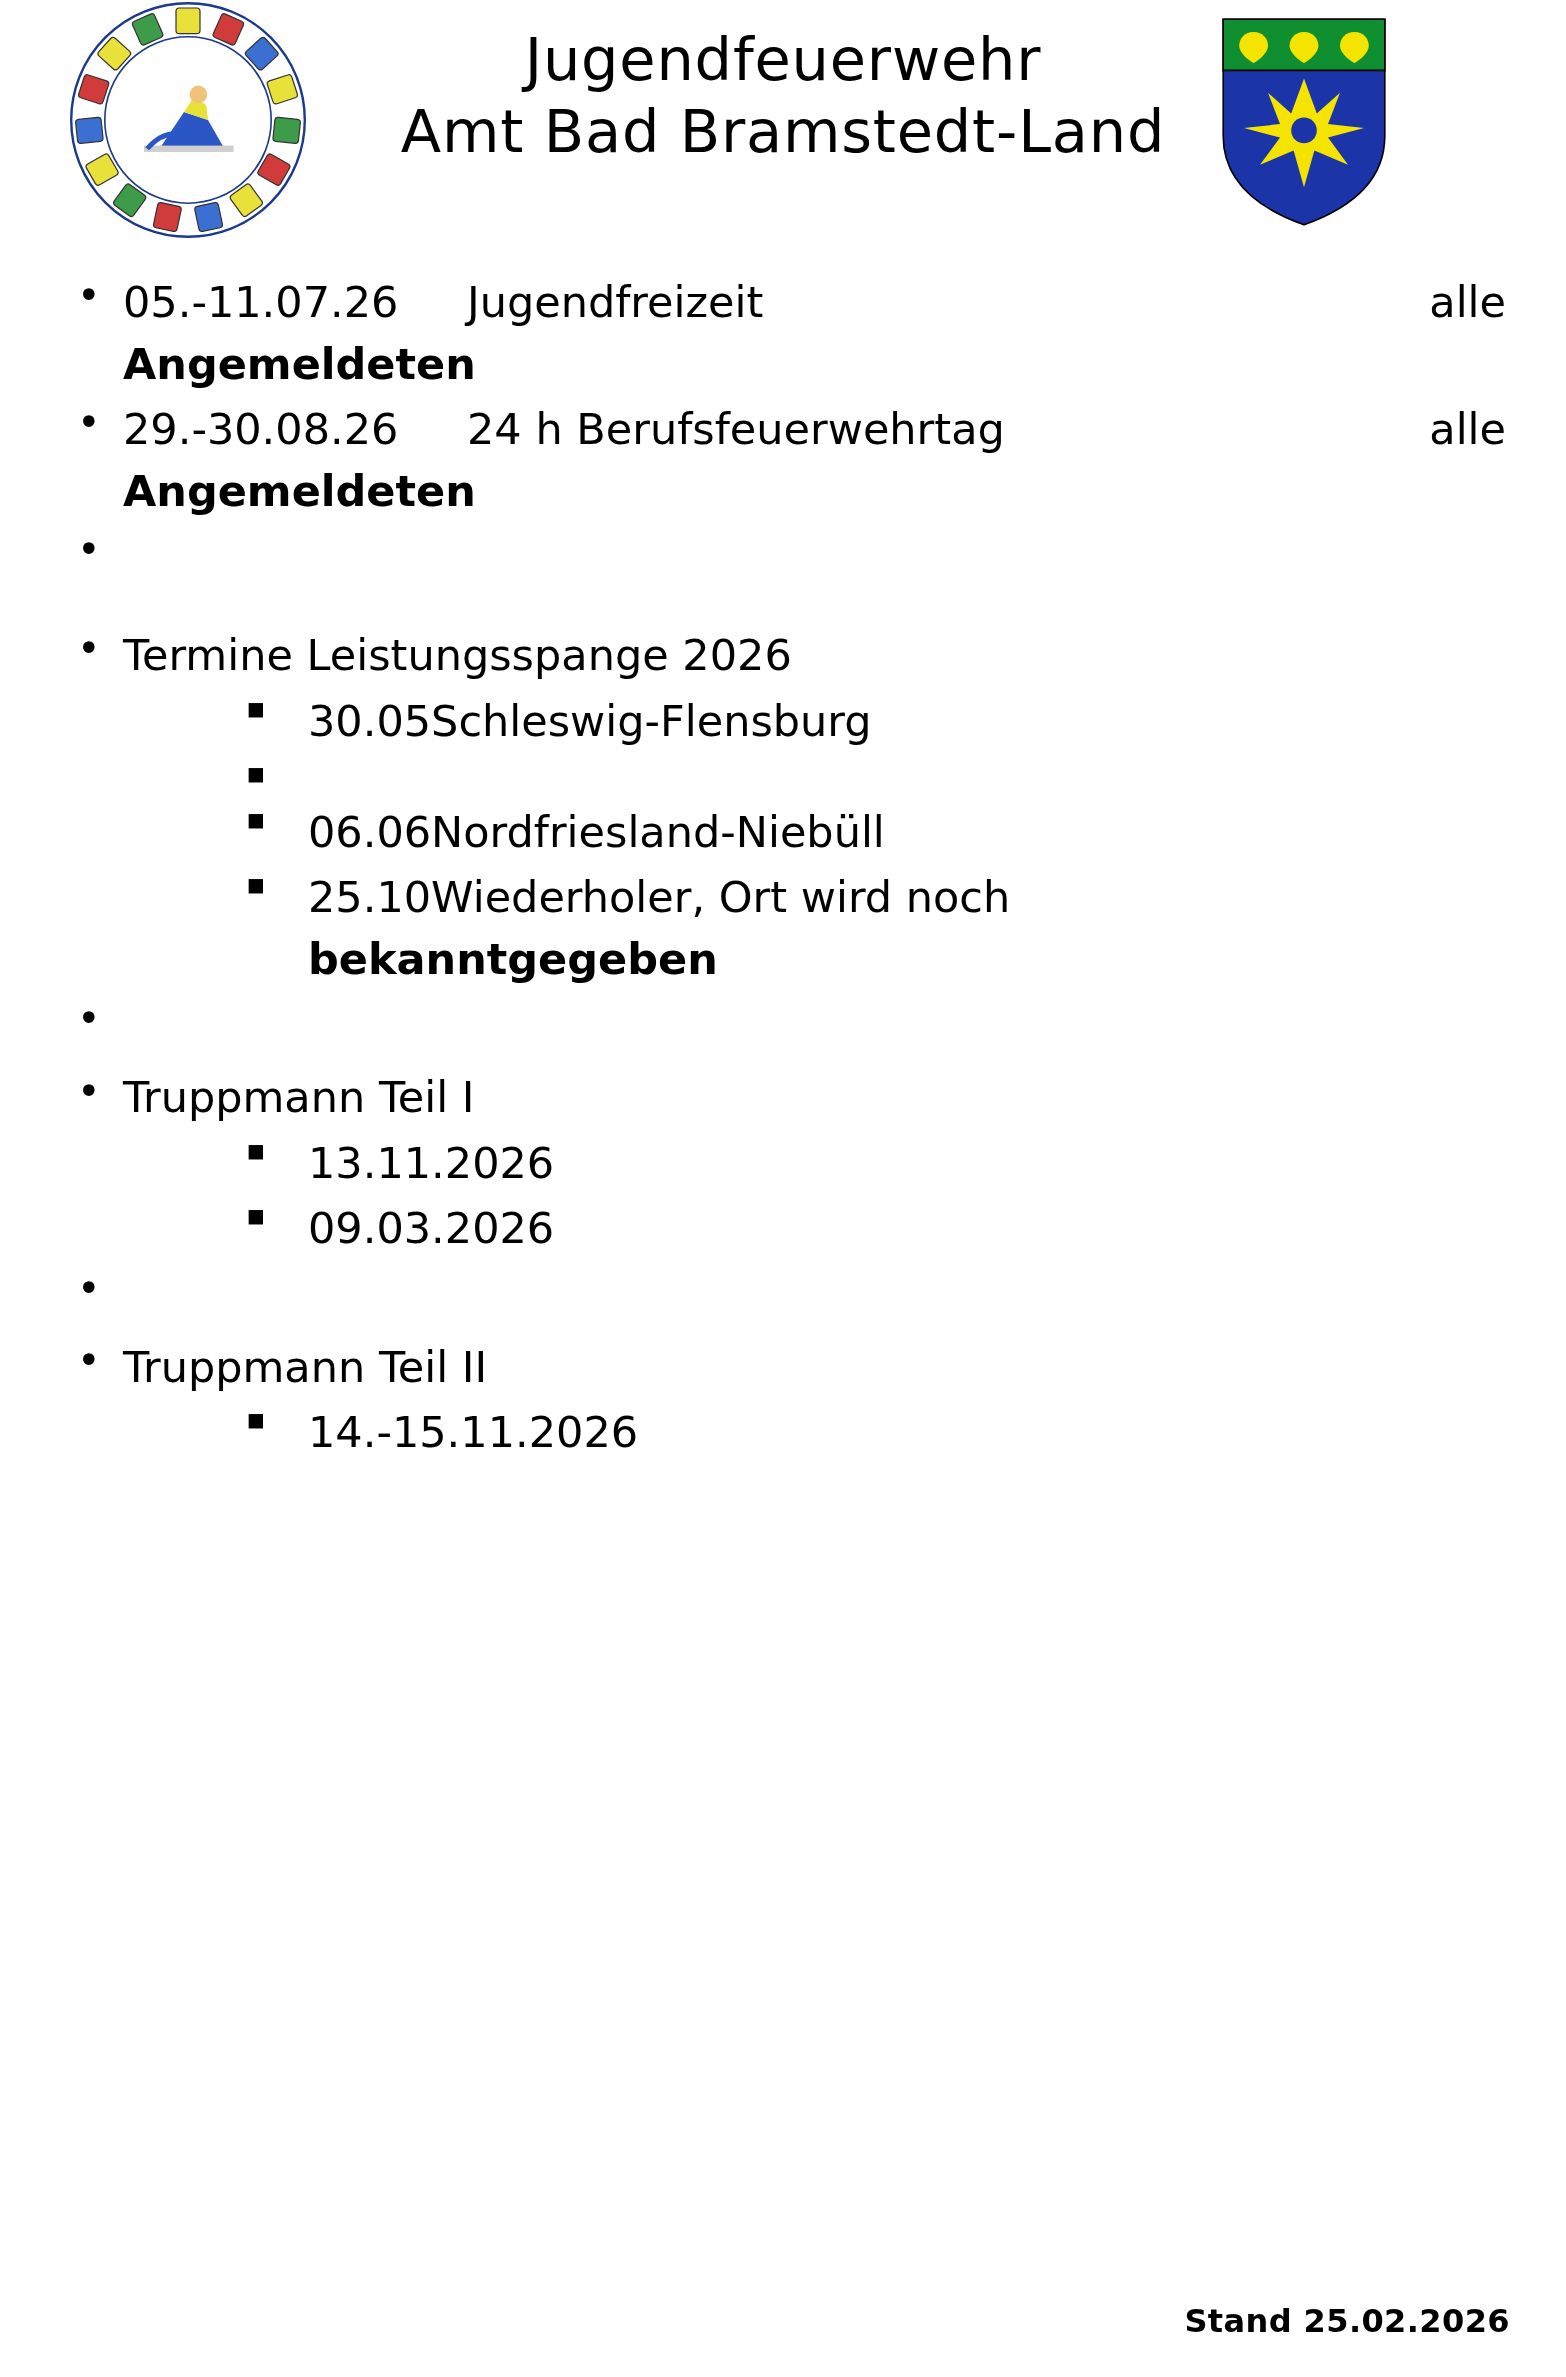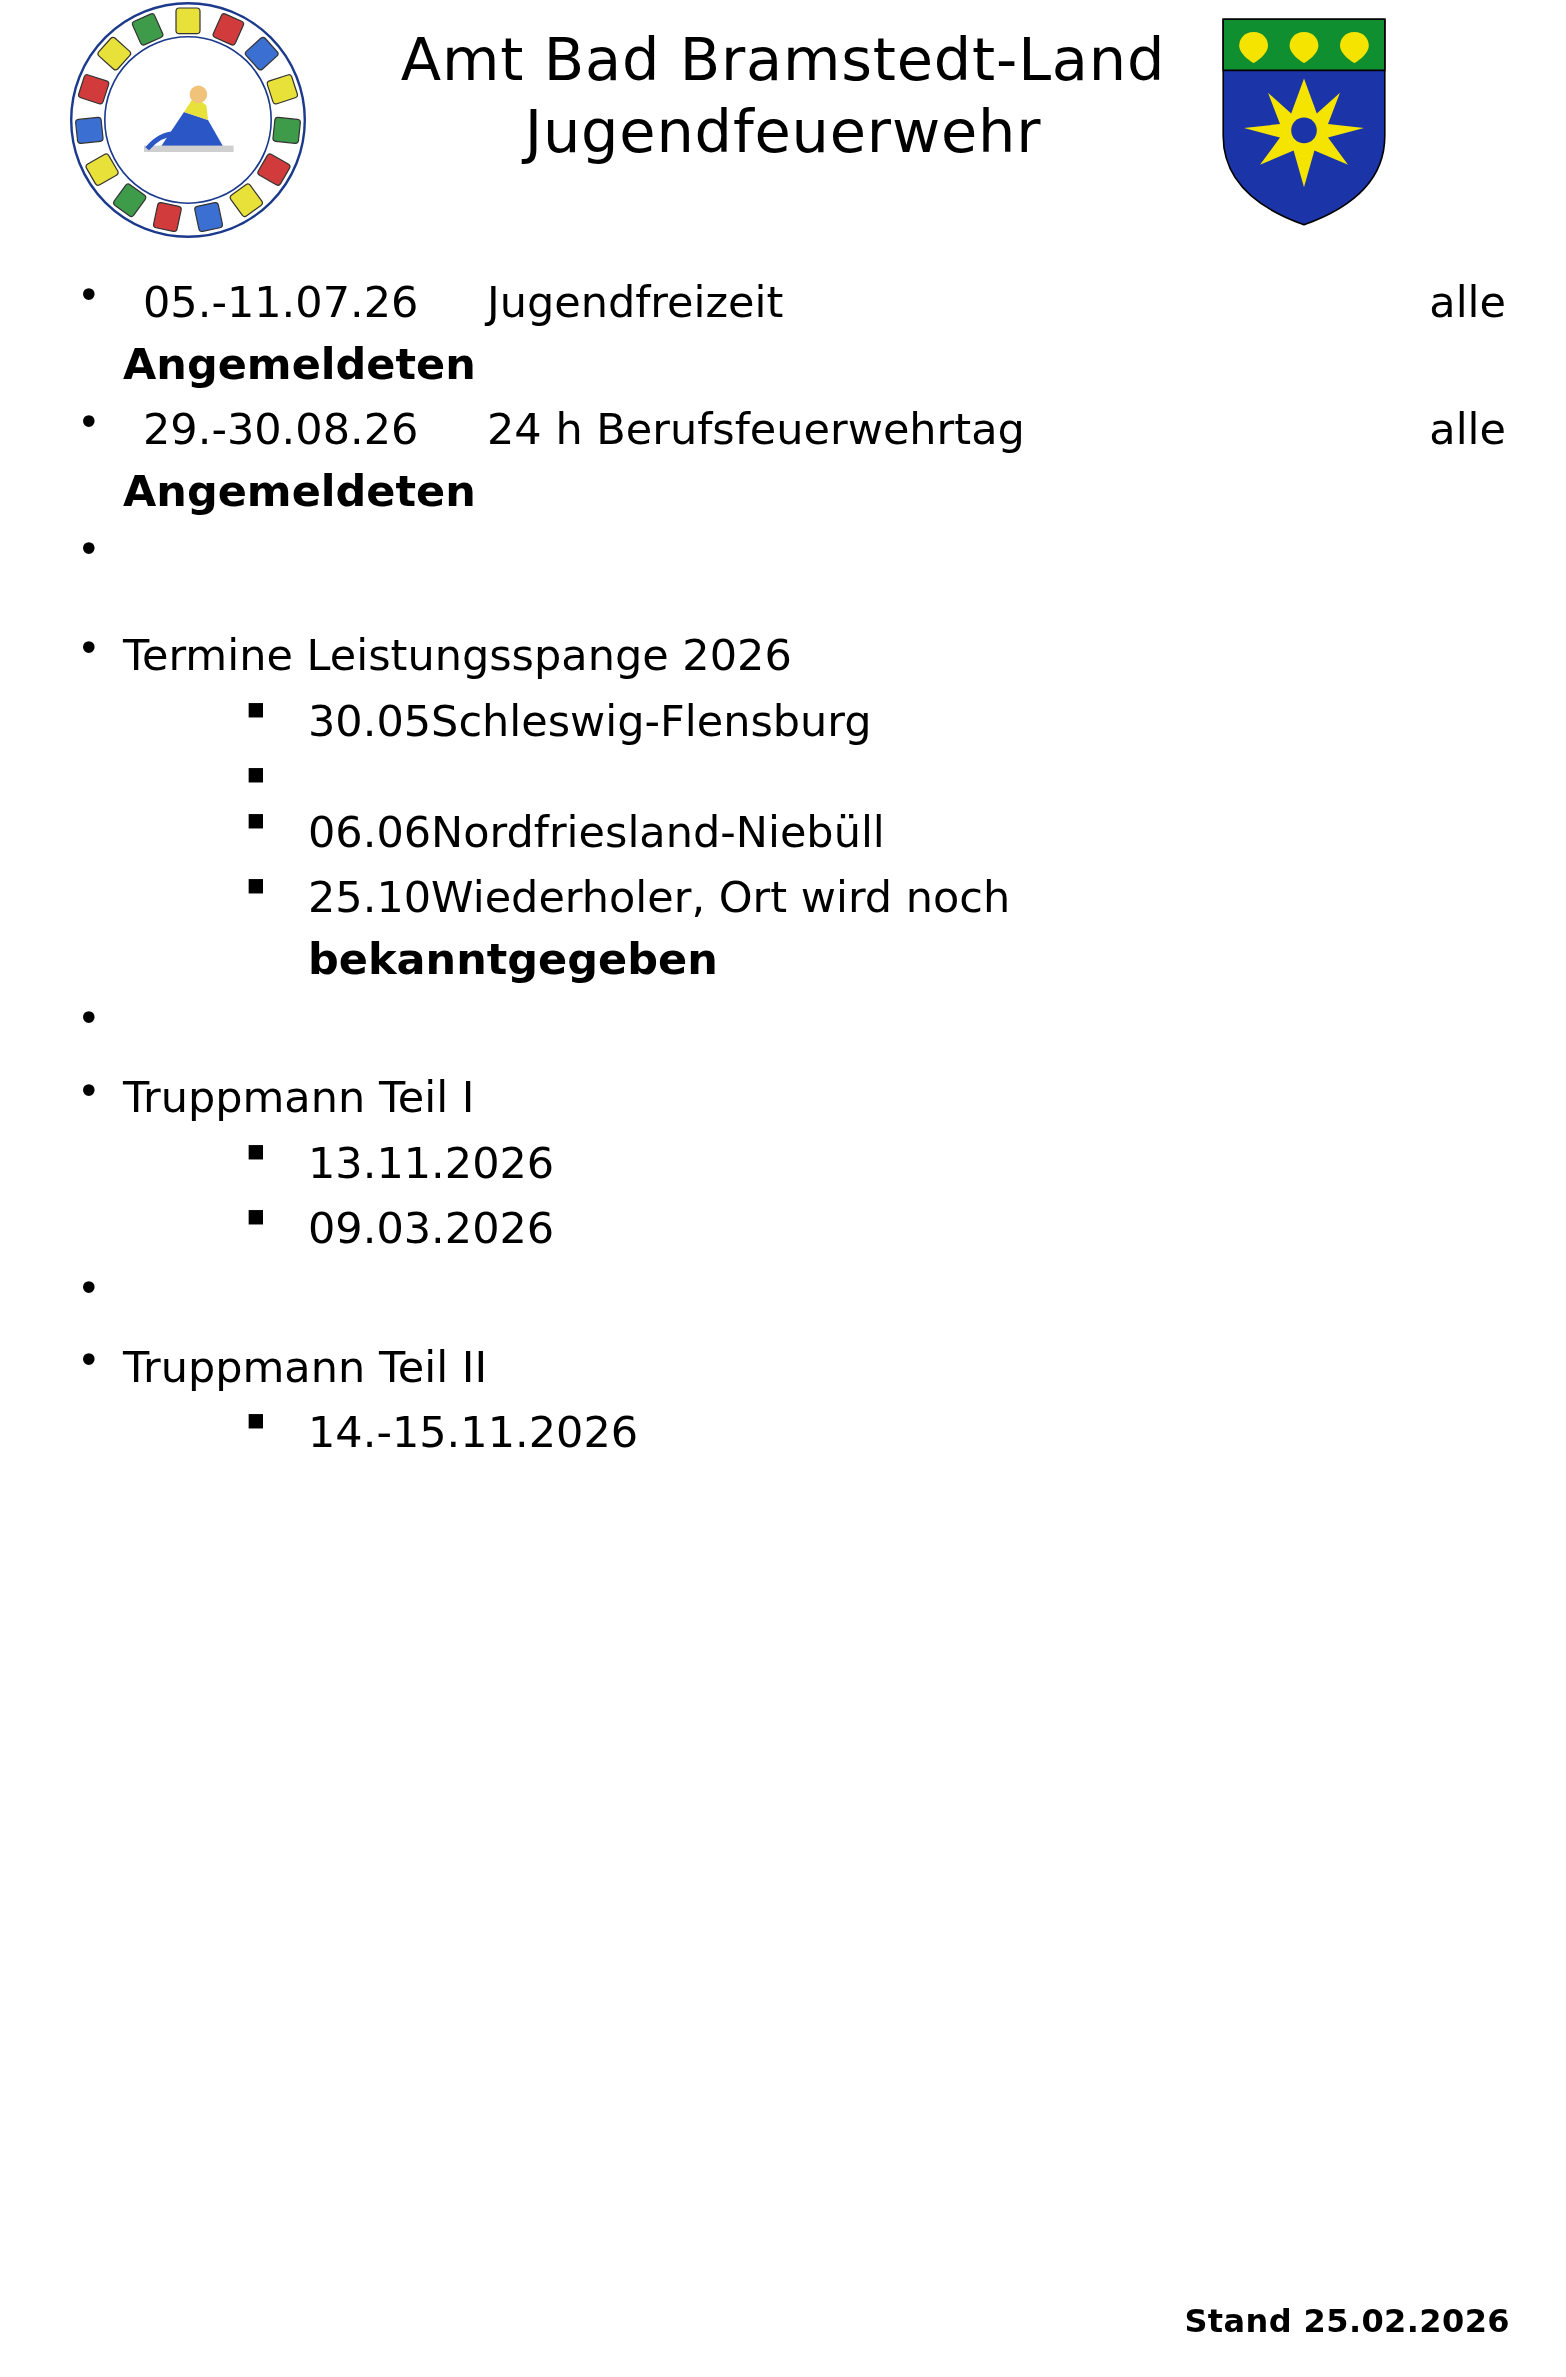--- a/index.html
+++ b/index.html
@@ -101,21 +101,20 @@
     top: -3.2px;
     font-size: 29px;
   }
 
   .row {
     display: block;
   }
   .row .date {
     display: inline-block;
     min-width: 344px;
-    margin-left: 20px;
   }
   .row .desc {
     display: inline-block;
   }
   .row .trail {
     float: right;
     margin-right: 4px;
   }
   .wrapline {
     display: block;
@@ -208,22 +207,22 @@
           <path d="M120 185 L150 140 L180 150 L200 185 Z" fill="#2a56c6"></path>
           <path d="M150 140 L163 120 L178 132 L180 150 Z" fill="#e8e13a"></path>
           <circle cx="168" cy="118" r="11" fill="#f0c27a"></circle>
           <rect x="100" y="182" width="112" height="8" fill="#cfcfcf"></rect>
           <path d="M104 186 q22 -26 50 -16" stroke="#2a56c6" stroke-width="6" fill="none"></path>
         </g>
       </svg>
     </div>
 
     <div class="title-block">
+      <span class="title-line">Jugendfeuerwehr</span>
       <span class="title-line">Amt Bad Bramstedt-Land</span>
-      <span class="title-line">Jugendfeuerwehr</span>
     </div>
 
     <div class="crest-right">
       <svg class="crest-svg" viewBox="0 0 210 265" width="168" height="212" aria-hidden="true">
         <path d="M4 4 H206 V150 Q206 225 105 261 Q4 225 4 150 Z" fill="#1b34a8" stroke="#000" stroke-width="2"></path>
 
         <path d="M4 4 H206 V68 H4 Z" fill="#0f8f2f" stroke="#000" stroke-width="2"></path>
 
         <g fill="#f5e400">
           <path d="M42 20 c-12 0 -18 9 -18 17 c0 12 18 22 18 22 c0 0 18 -10 18 -22 c0 -8 -6 -17 -18 -17 z"></path>

